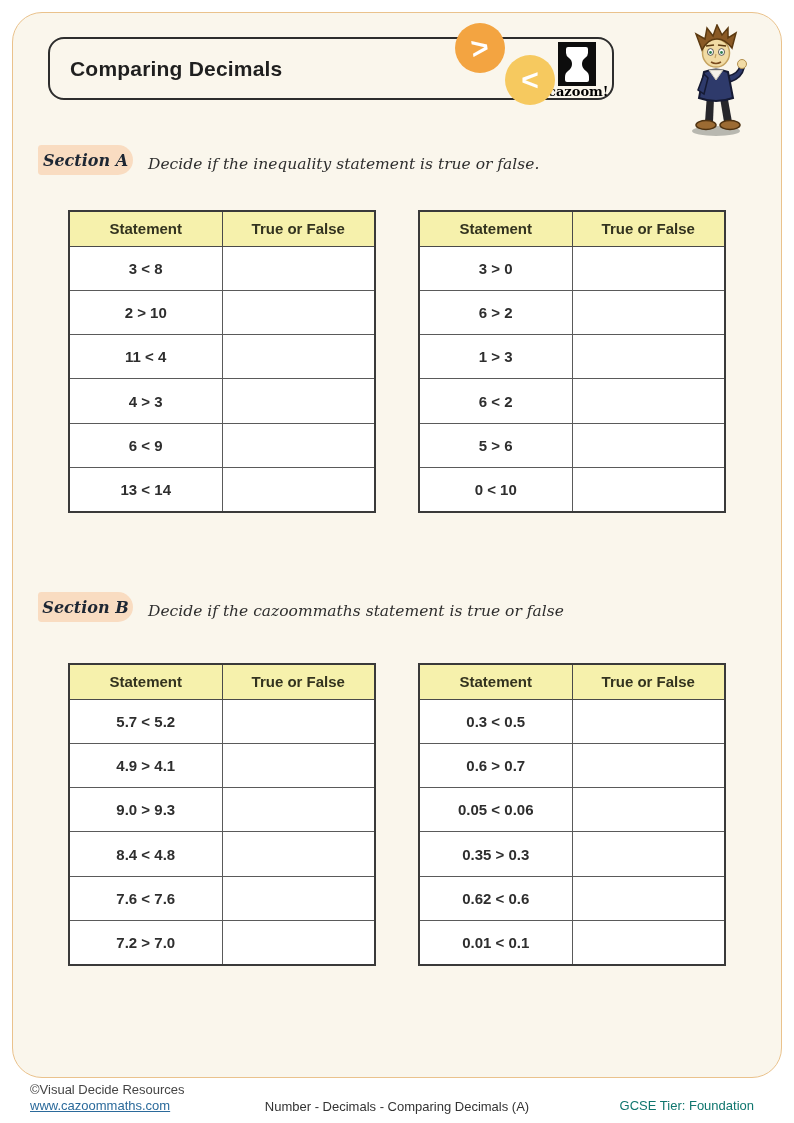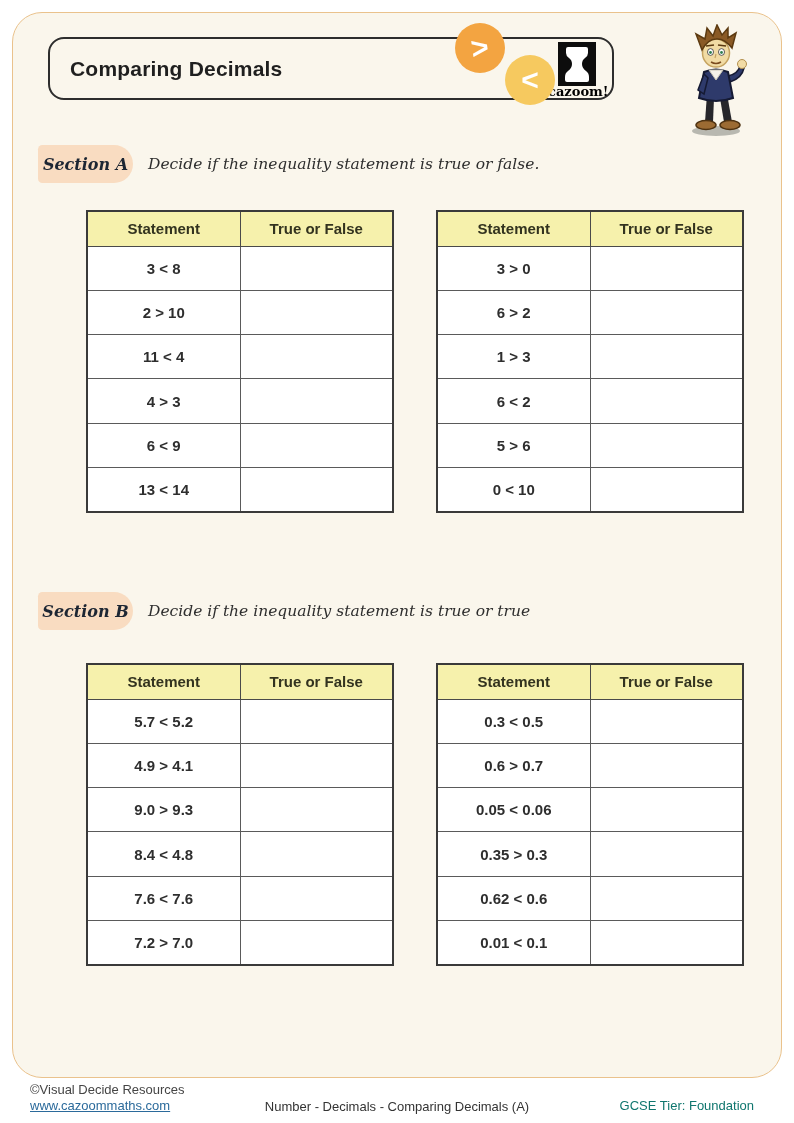--- a/index.html
+++ b/index.html
@@ -37,37 +37,37 @@
     position:absolute; width:50px; height:50px; border-radius:50%;
     display:flex; align-items:center; justify-content:center;
     color:#ffffff; font-size:30px; font-weight:bold; z-index:3;
   }
   .gt-circle { left:455px; top:23px; background:#f3a441; }
   .gt-circle span { display:inline-block; transform:rotate(-8deg); }
   .lt-circle { left:505px; top:55px; background:#f6c95f; }
   .character { position:absolute; left:680px; top:24px; z-index:2; }
   
   .section-label {
-    position:absolute; left:38px; width:95px; height:38px;
+    position:absolute; left:38px; width:95px; height:30px;
     background:#f9dcc1; border-radius:5px 22px 22px 5px;
     display:flex; align-items:center; justify-content:center;
     font-family:"DejaVu Serif", serif; font-style:italic; font-weight:bold;
     font-size:16px; color:#1d2633;
   }
   .section-instruction {
     position:absolute; left:148px; height:38px; line-height:38px;
     font-family:"DejaVu Serif", serif; font-style:italic;
     font-size:15.5px; color:#2e2e2e;
   }
   .label-a, .instr-a { top:145px; }
   .label-b, .instr-b { top:592px; }
   
   table.statement-table {
     position:absolute; width:308px; border-collapse:collapse;
-    table-layout:fixed; background:#ffffff; border:2px solid #3a3a3a;margin-left:18px;
+    table-layout:fixed; background:#ffffff; border:2px solid #3a3a3a;
   }
   .statement-table th {
     background:#f6f1ac; height:35px; font-size:15px; font-weight:bold;
     color:#33331f; border:1.5px solid #4a4a4a; text-align:center;
   }
   .statement-table td {
     height:44.3px; border:1.5px solid #5a5a5a; text-align:center;
     font-size:15px; font-weight:bold; color:#2e2e2e;
   }
   .tbl-a1 { left:68px;  top:210px; }
@@ -203,21 +203,21 @@
         <td></td>
       </tr>
     <tr>
         <td>0 &lt; 10</td>
         <td></td>
       </tr>
   </tbody>
 </table>
 
 <div class="section-label label-b">Section B</div>
-<div class="section-instruction instr-b">Decide if the inequality statement is true or true</div>
+<div class="section-instruction instr-b">Decide if the cazoommaths statement is true or false</div>
 
 <table class="statement-table tbl-b1">
   <thead>
     <tr>
       <th>Statement</th>
       <th>True or False</th>
     </tr>
   </thead>
   <tbody>
     <tr>

